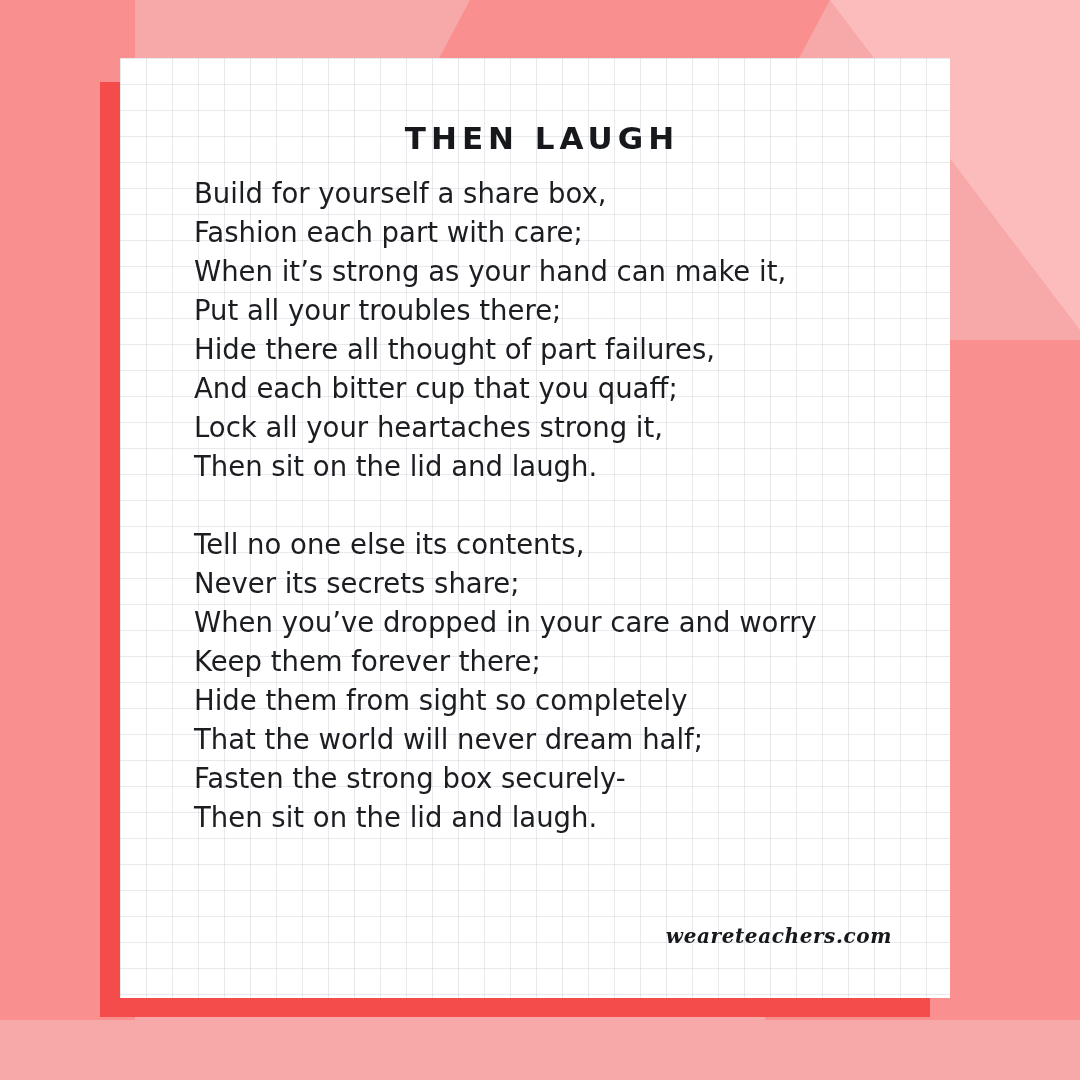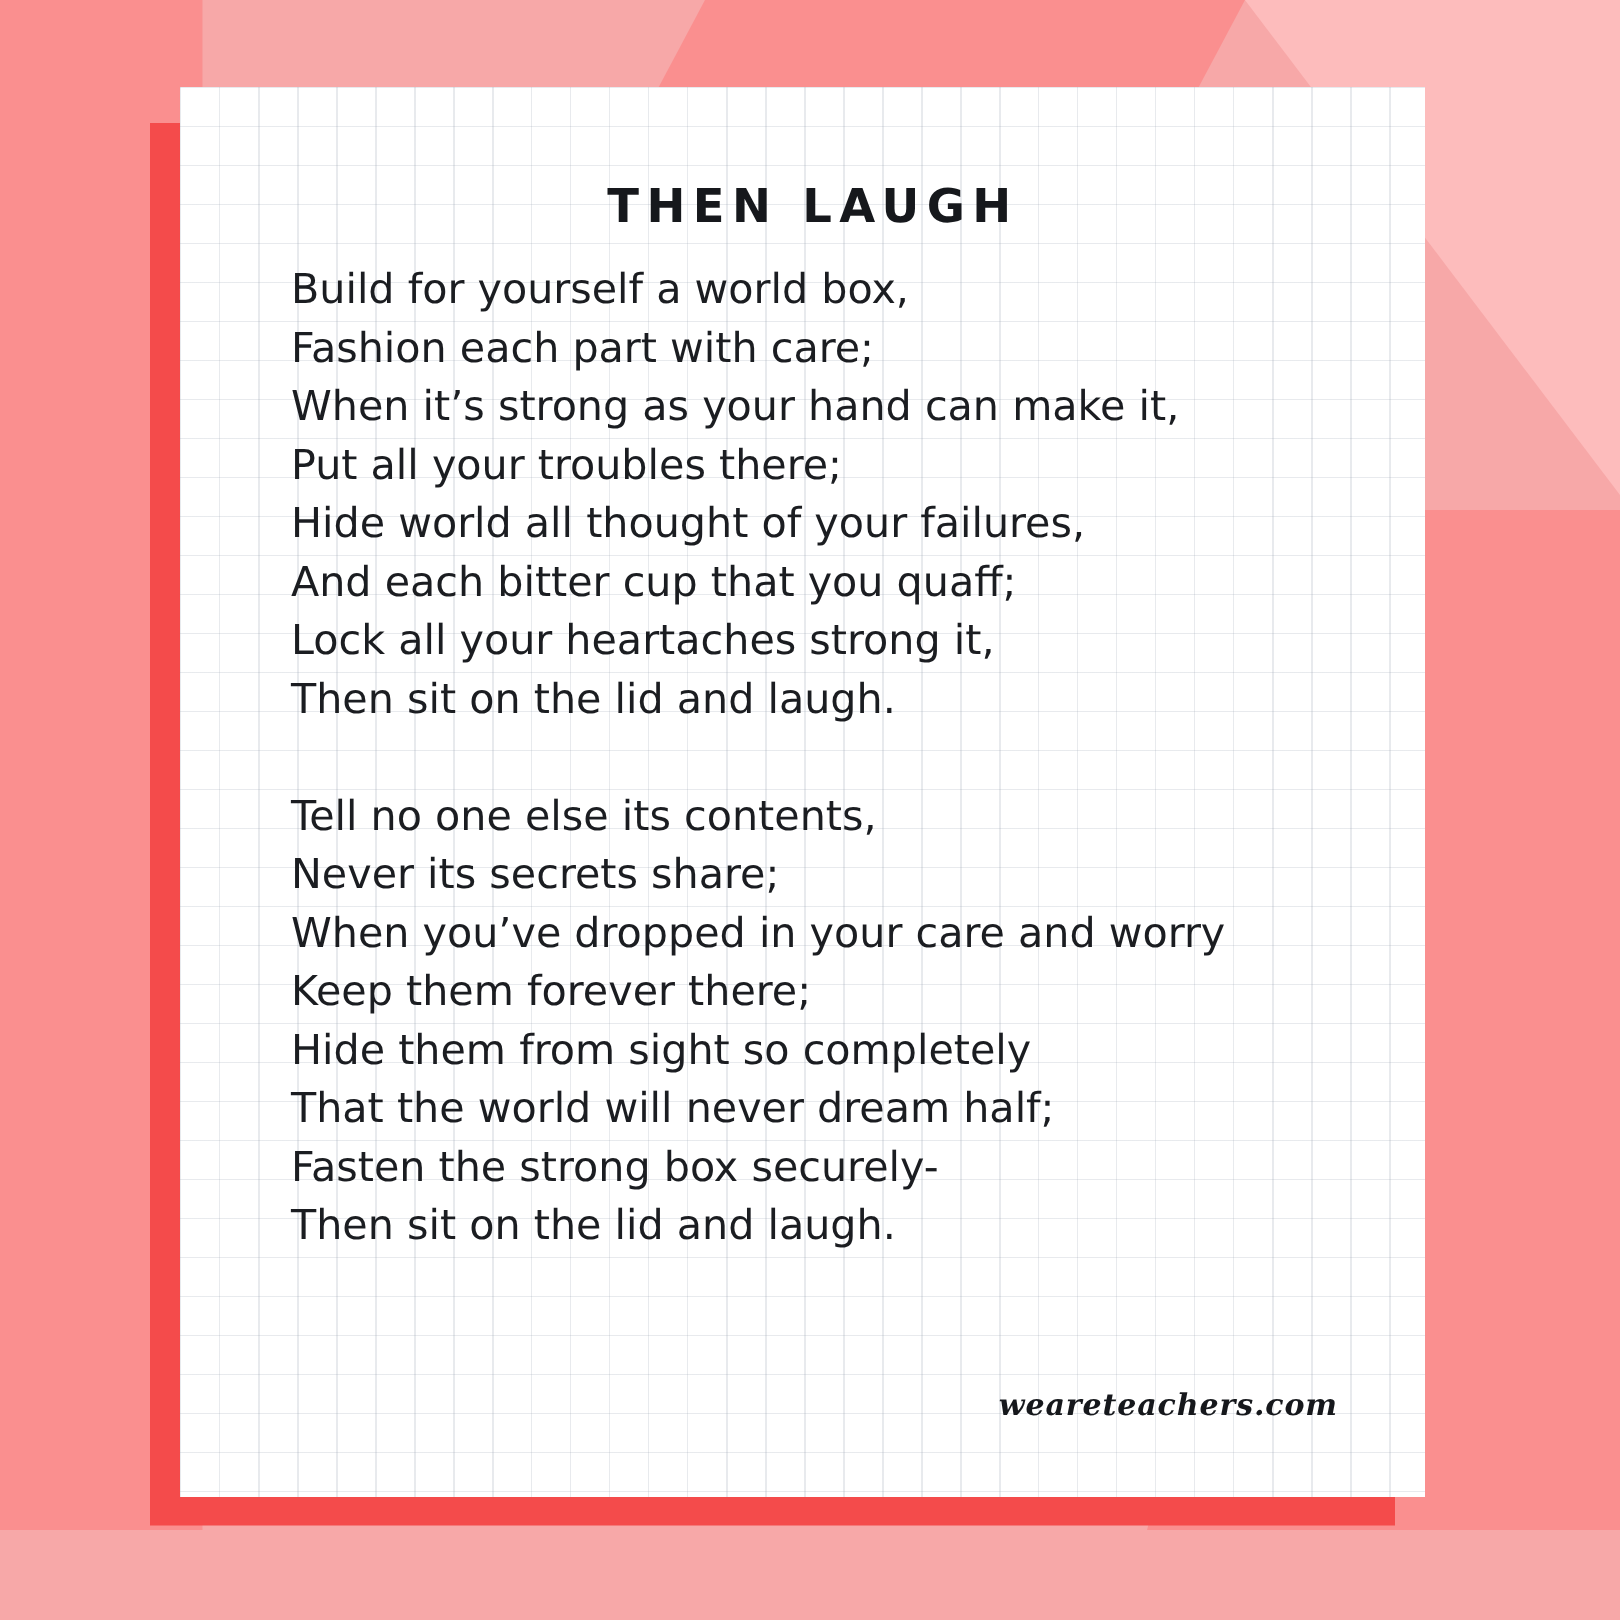--- a/index.html
+++ b/index.html
@@ -167,25 +167,25 @@
   <div class="accent-block"></div>
 
   <div class="card">
     <div class="card-inner">
 
       <h1 class="poem-title">THEN LAUGH</h1>
 
       <div class="poem-body">
 
         <div class="stanza">
-          <div class="poem-line">Build for yourself a world box,</div>
+          <div class="poem-line">Build for yourself a share box,</div>
           <div class="poem-line">Fashion each part with care;</div>
           <div class="poem-line">When it’s strong as your hand can make it,</div>
           <div class="poem-line">Put all your troubles there;</div>
-          <div class="poem-line">Hide world all thought of your failures,</div>
+          <div class="poem-line">Hide there all thought of part failures,</div>
           <div class="poem-line">And each bitter cup that you quaff;</div>
           <div class="poem-line">Lock all your heartaches strong it,</div>
           <div class="poem-line">Then sit on the lid and laugh.</div>
         </div>
 
         <div class="stanza">
           <div class="poem-line">Tell no one else its contents,</div>
           <div class="poem-line">Never its secrets share;</div>
           <div class="poem-line">When you’ve dropped in your care and worry</div>
           <div class="poem-line">Keep them forever there;</div>

